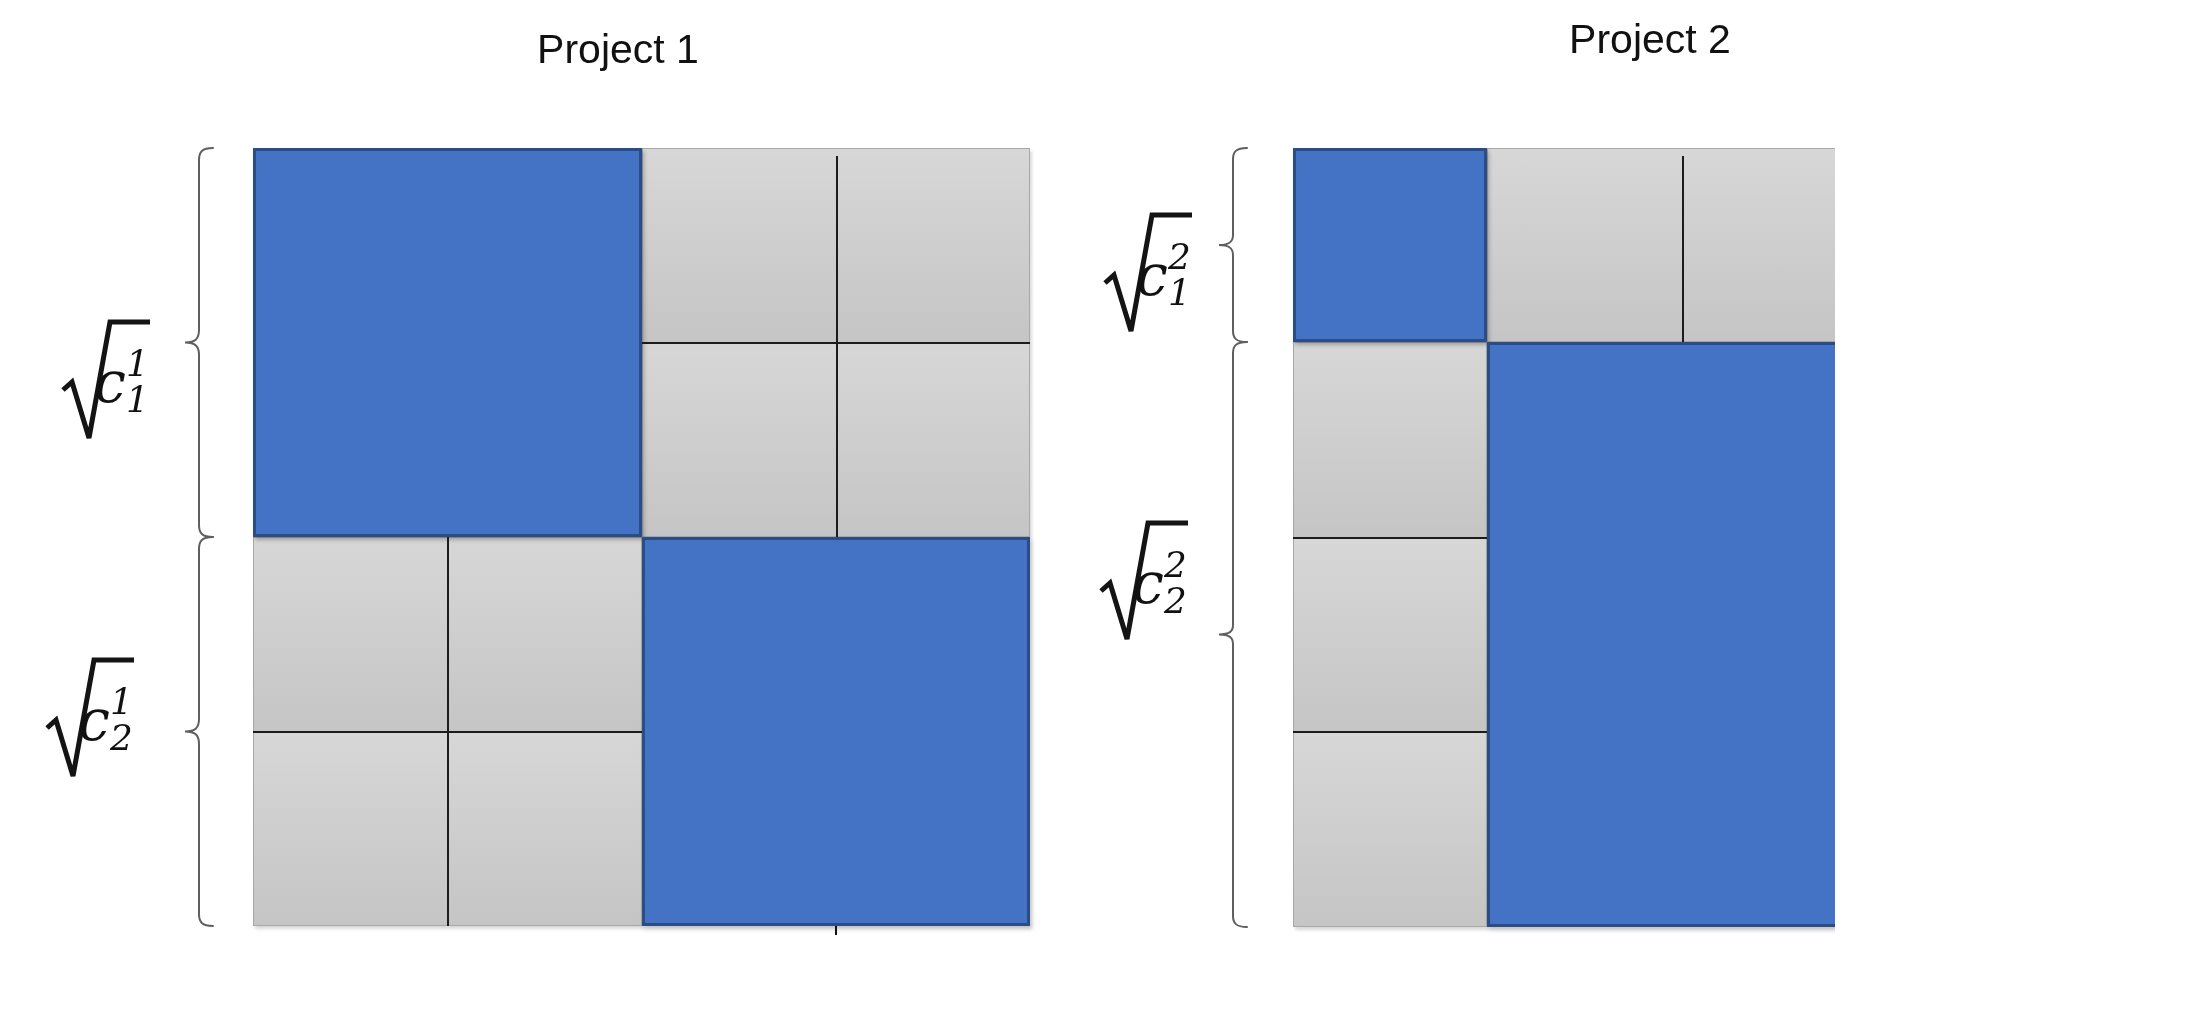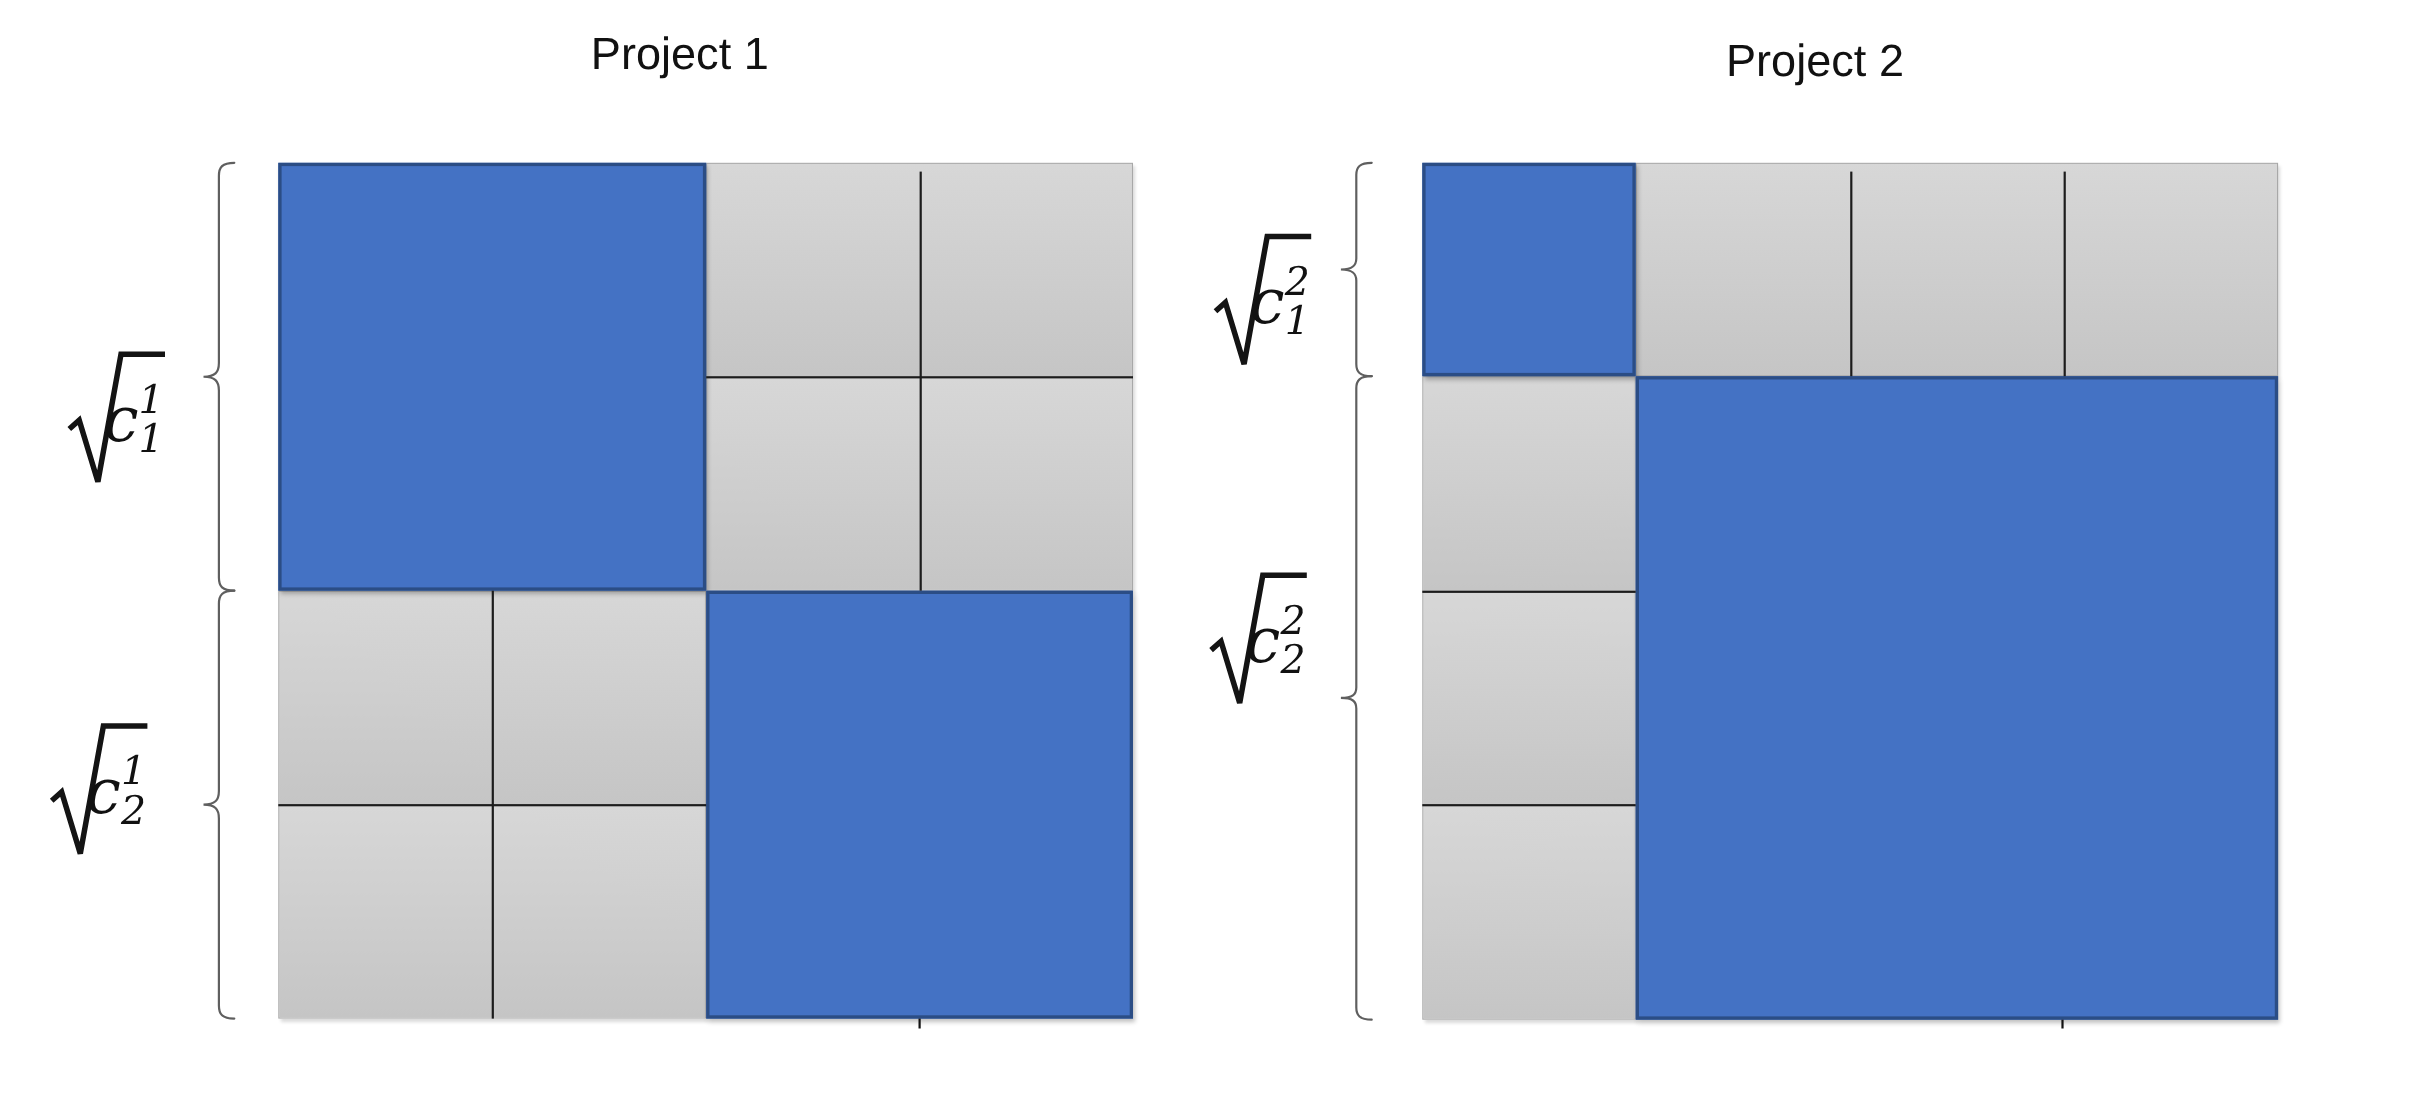--- a/index.html
+++ b/index.html
@@ -1,18 +1,18 @@
 <!DOCTYPE html>
 <html><head>
 <meta charset="utf-8">
 <style>
   html, body { margin: 0; padding: 0; background: #ffffff; }
   #canvas {
     position: relative;
-    width: 2198px;
+    width: 1835px;
     height: 1010px;
     background: #ffffff;
     overflow: hidden;
     font-family: "Liberation Sans", sans-serif;
   }
 
   .title {
     position: absolute;
     width: 400px;
     text-align: center;
@@ -126,21 +126,21 @@
     <div class="blue-block" style="left:642px; top:537px; width:388px; height:389px"></div>
 
     <div class="divider" style="left:836px; top:156px; width:1.5px; height:381px"></div>
     <div class="divider" style="left:642px; top:342px; width:388px; height:1.5px"></div>
     <div class="divider" style="left:447px; top:537px; width:1.5px; height:389px"></div>
     <div class="divider" style="left:253px; top:731px; width:389px; height:1.5px"></div>
     <div class="tick" style="left:835px; top:926px; width:2px; height:9px"></div>
   </div>
 
   <div>
-    <div class="title" style="left:1450px; top:32px">Project 2</div>
+    <div class="title" style="left:1450px; top:16px">Project 2</div>
 
     <svg class="braces" style="left:1212px; top:144px" width="40" height="790" viewBox="0 0 40 790">
       <path d="M35 4 C24 4 21 8 21 15 L21 91 C21 97.5 17.5 101 7 101 C17.5 101 21 104.5 21 111 L21 187 C21 194 24 198 35 198"></path>
       <path d="M35 198 C24 198 21 202 21 209 L21 481 C21 487.5 17.5 490.5 7 490.5 C17.5 490.5 21 493.5 21 500 L21 772 C21 779 24 783 35 783"></path>
     </svg>
 
     <div class="mlabel" style="left:1102px; top:209px">
       <svg width="94" height="128" viewBox="0 0 94 128">
         <path d="M3 74 L12 66 L29 122 L50 6 L90 6"></path>
       </svg>

